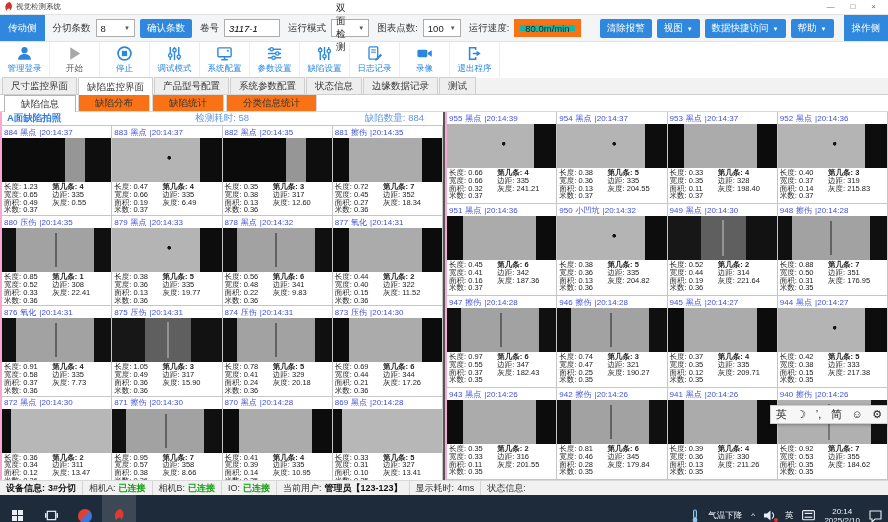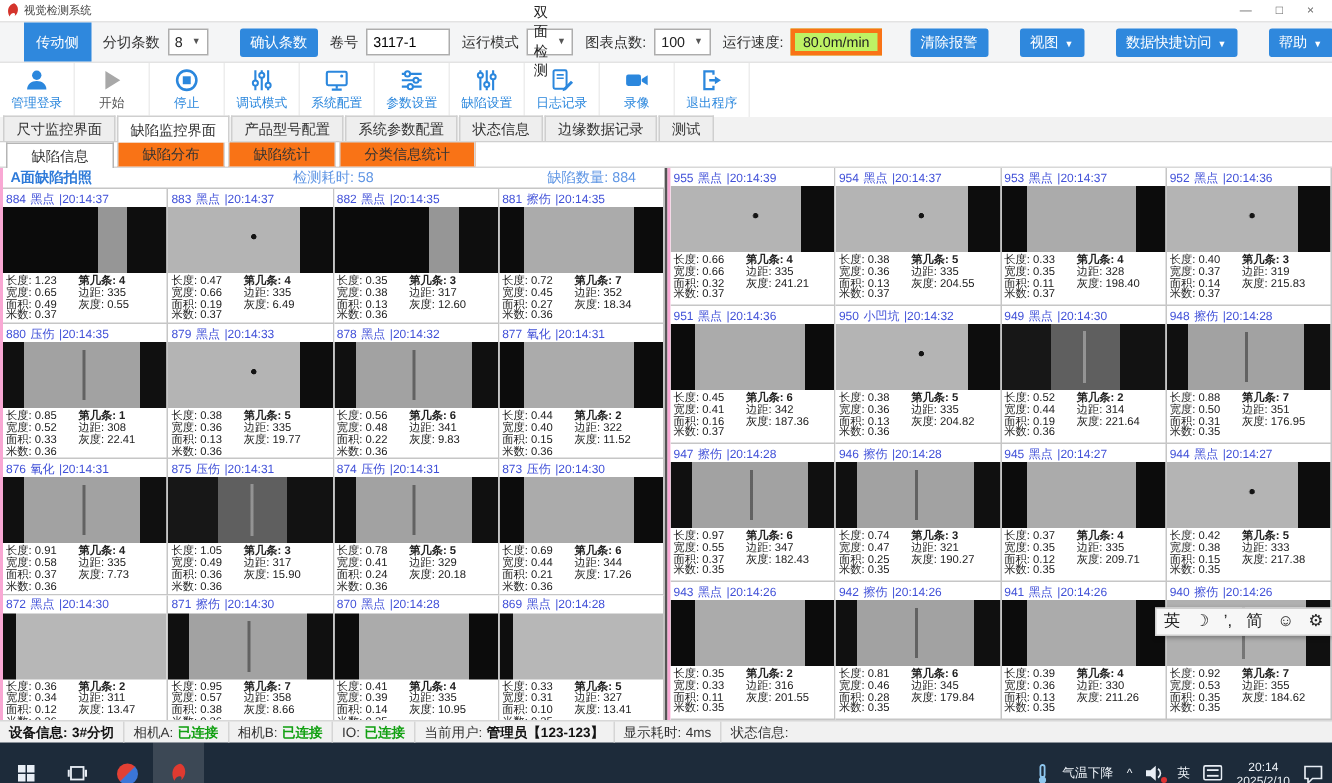--- a/index.html
+++ b/index.html
@@ -7,27 +7,27 @@
   body { font-family: "Liberation Sans", sans-serif; background: #fff; position: relative; font-size: 10px; color:#222; }
 
   
   .titlebar { height:14px; background:#fff; display:flex; align-items:center; padding:0 4px; }
   .titlebar .app-name { font-size:7.5px; color:#444; margin-left:3px; }
   .titlebar .win-controls { margin-left:auto; display:flex; gap:16px; padding-right:8px; }
   .titlebar .win-controls span { font-size:8px; color:#666; line-height:14px; cursor:default; }
 
   
   .toolbar1 { height:28px; background:#f4f5f6; border-top:1px solid #e3e3e3; border-bottom:1px solid #e3e3e3; display:flex; align-items:center; gap:5px; padding-right:0; font-size:9.5px; }
-  .btn-blue { background:#2f88dd; color:#fff; border:none; border-radius:2px; font-size:9.5px; padding:3px 7px; font-family:inherit; cursor:pointer; white-space:nowrap;margin-left:16px; }
+  .btn-blue { background:#2f88dd; color:#fff; border:none; border-radius:2px; font-size:9.5px; padding:3px 7px; font-family:inherit; cursor:pointer; white-space:nowrap; }
   .side-btn { height:100%; border-radius:0; padding:0 8px; }
   .tb-label { color:#333; white-space:nowrap; margin-left:3px; }
   .combo { display:inline-flex; align-items:center; justify-content:space-between; background:#fff; border:1px solid #adadad; height:18px; padding:0 4px; font-size:9.5px; }
   .combo .caret { font-size:6px; color:#555; margin-left:6px; }
   .tb-input { height:18px; border:1px solid #adadad; padding:0 4px; font-size:9.5px; font-family:inherit; }
-  .speed-box { background:#bef264; border:3px solid #f97316; height:18px; display:inline-flex; align-items:center; padding:0 5px; }
+  .speed-box { background:#14b8a6; border:6px solid #f97316; height:18px; display:inline-flex; align-items:center; padding:0 5px; }
   .menu-caret { font-size:6px; margin-left:4px; }
   .spacer { flex:1; }
 
   
   .toolbar2 { height:36px; background:#fff; display:flex; align-items:stretch; }
   .tb2-btn { display:flex; flex-direction:column; align-items:center; justify-content:center; gap:1px; min-width:50px; padding:0 6px; border-right:1px solid #ededed; cursor:pointer; background:none; border-top:none; border-bottom:none; border-left:none; font-family:inherit; }
   .tb2-btn .lbl { font-size:8.5px; color:#2b87dd; white-space:nowrap; }
   .tb2-btn.disabled .lbl { color:#555; }
 
   
@@ -106,21 +106,21 @@
 
 <div class="toolbar1">
   <button class="btn-blue side-btn">传动侧</button>
   <span class="tb-label">分切条数</span>
   <span class="combo" style="width:66px">
       <span>8</span>
       <span class="caret">▼</span>
     </span>
   <button class="btn-blue">确认条数</button>
   <span class="tb-label">卷号</span>
-  <input class="tb-input" style="width: 56px;" value="3117-1">
+  <input class="tb-input" style="width: 56px; font-style: italic;" value="3117-1">
   <span class="tb-label">运行模式</span>
   <span class="combo" style="width:64px">
       <span>双面检测</span>
       <span class="caret">▼</span>
     </span>
   <span class="tb-label">图表点数:</span>
   <span class="combo" style="width:44px">
       <span>100</span>
       <span class="caret">▼</span>
     </span>

